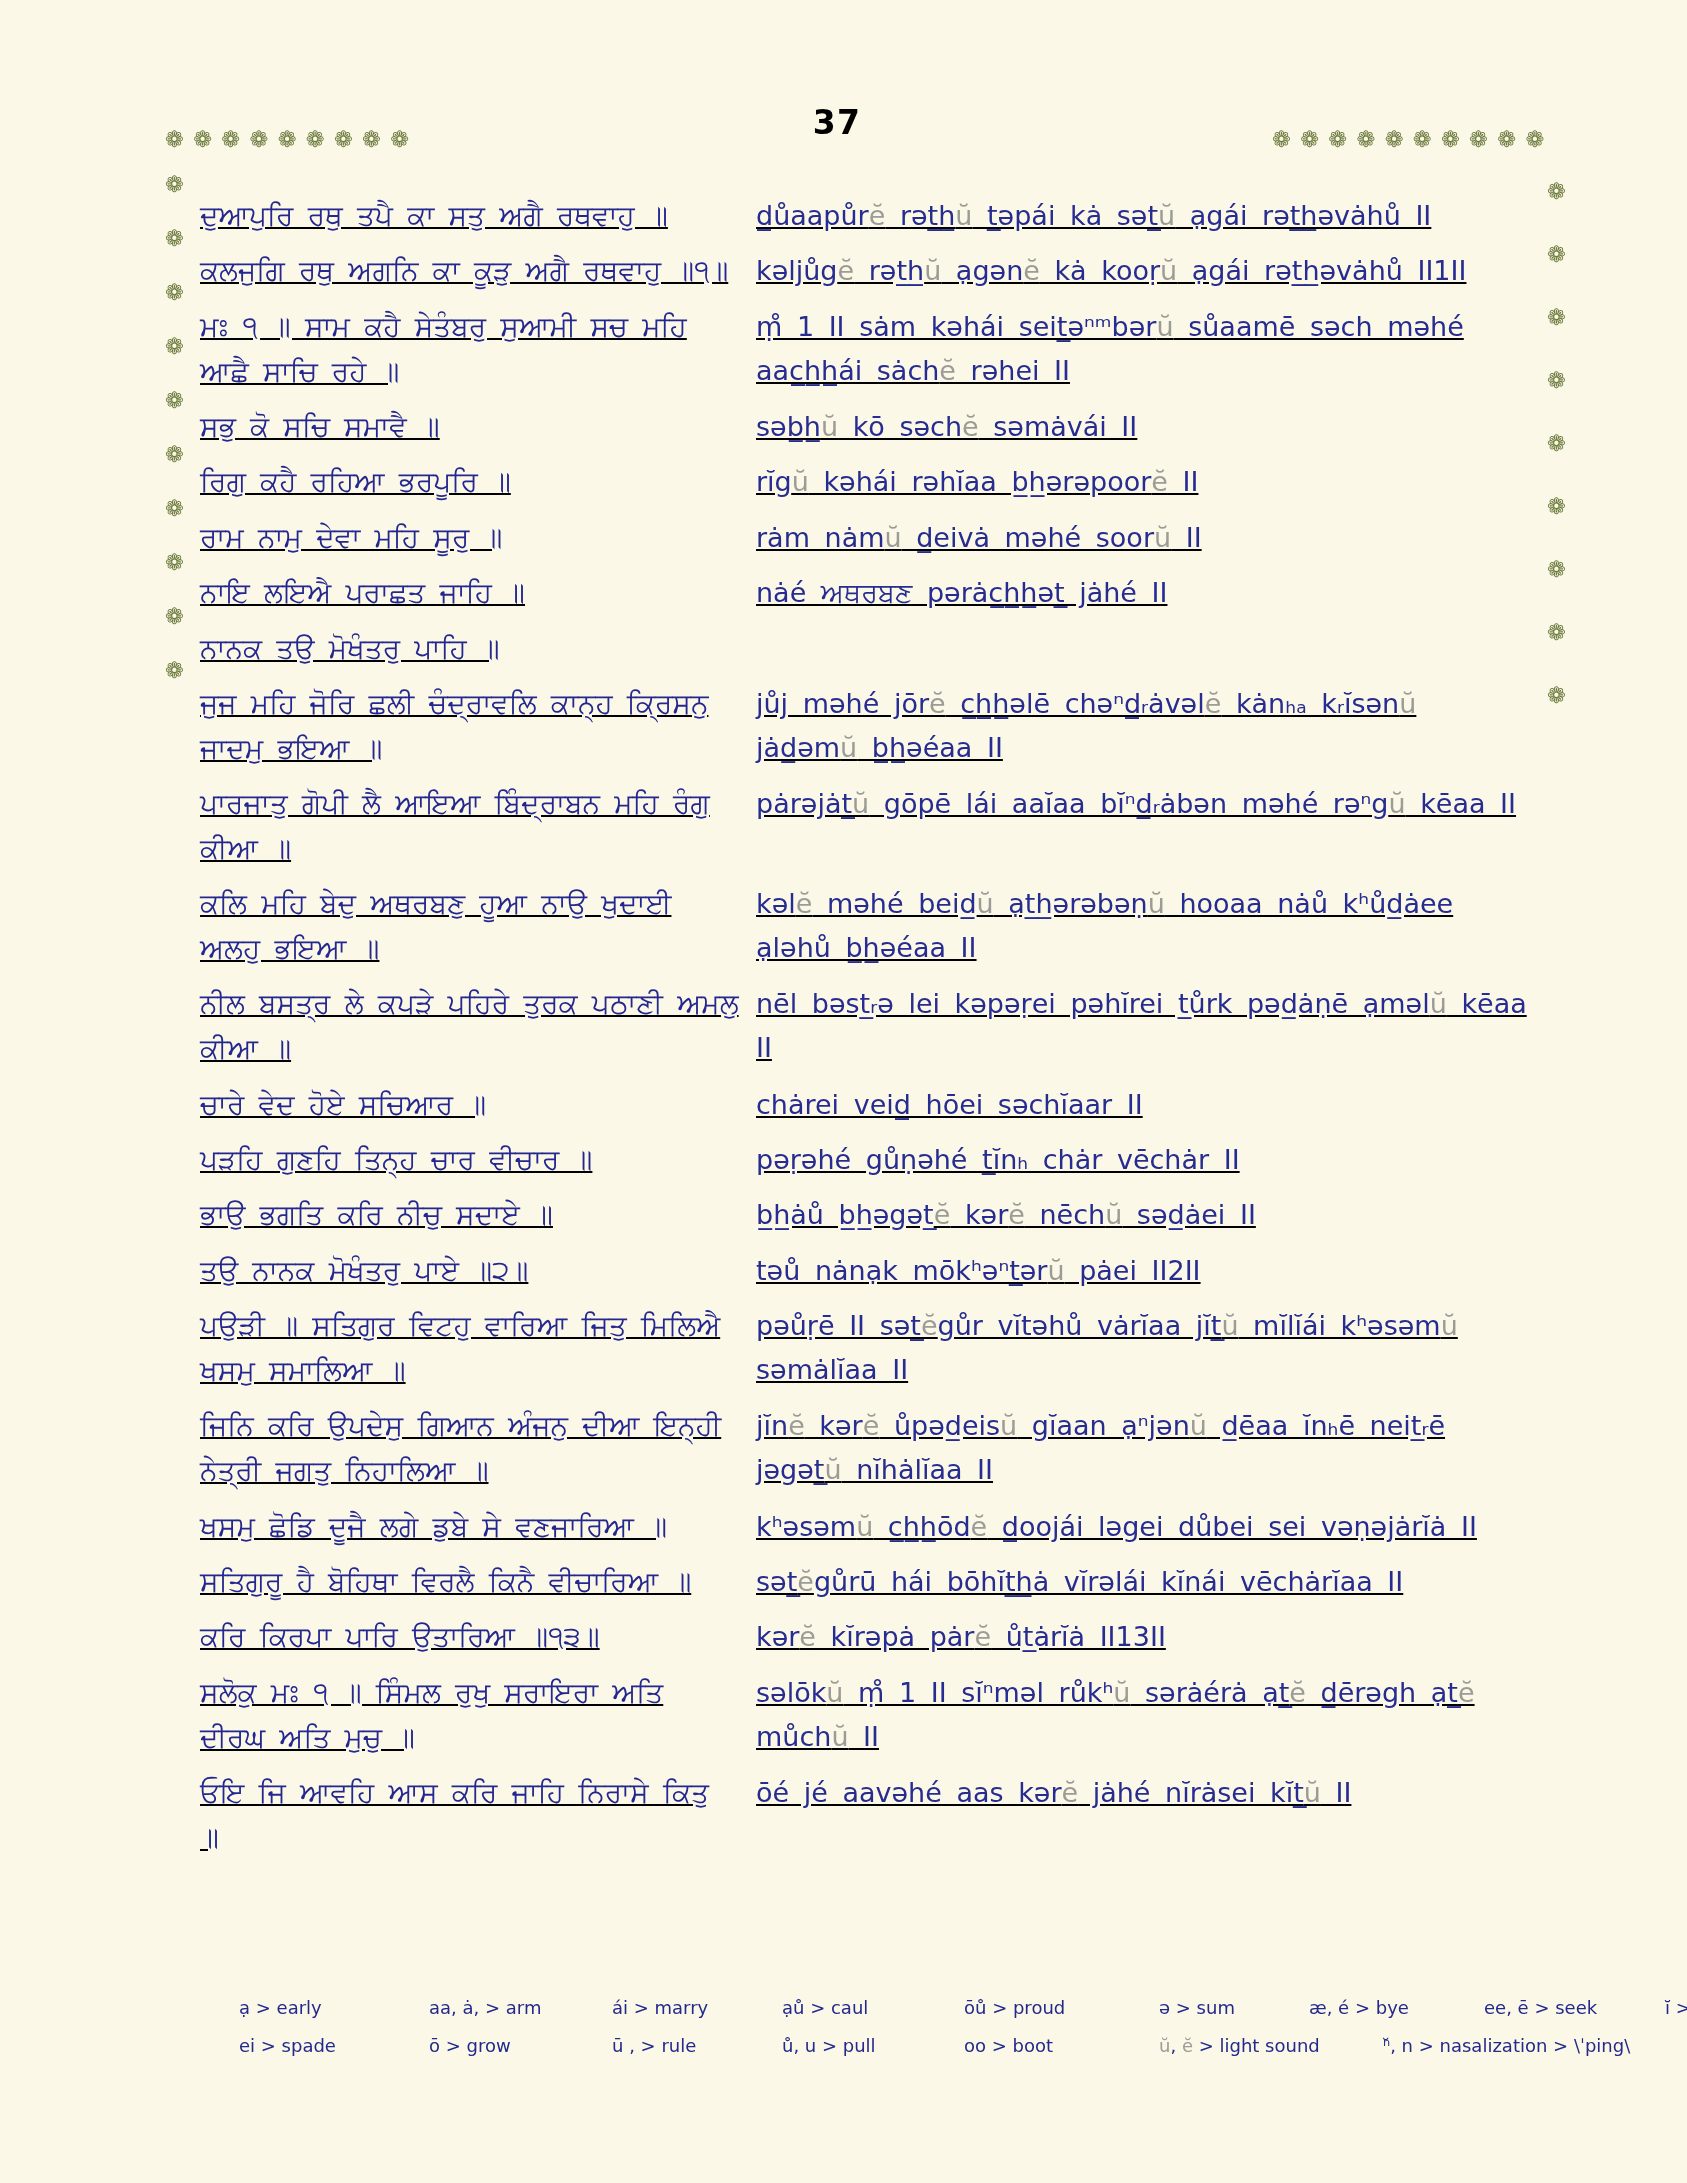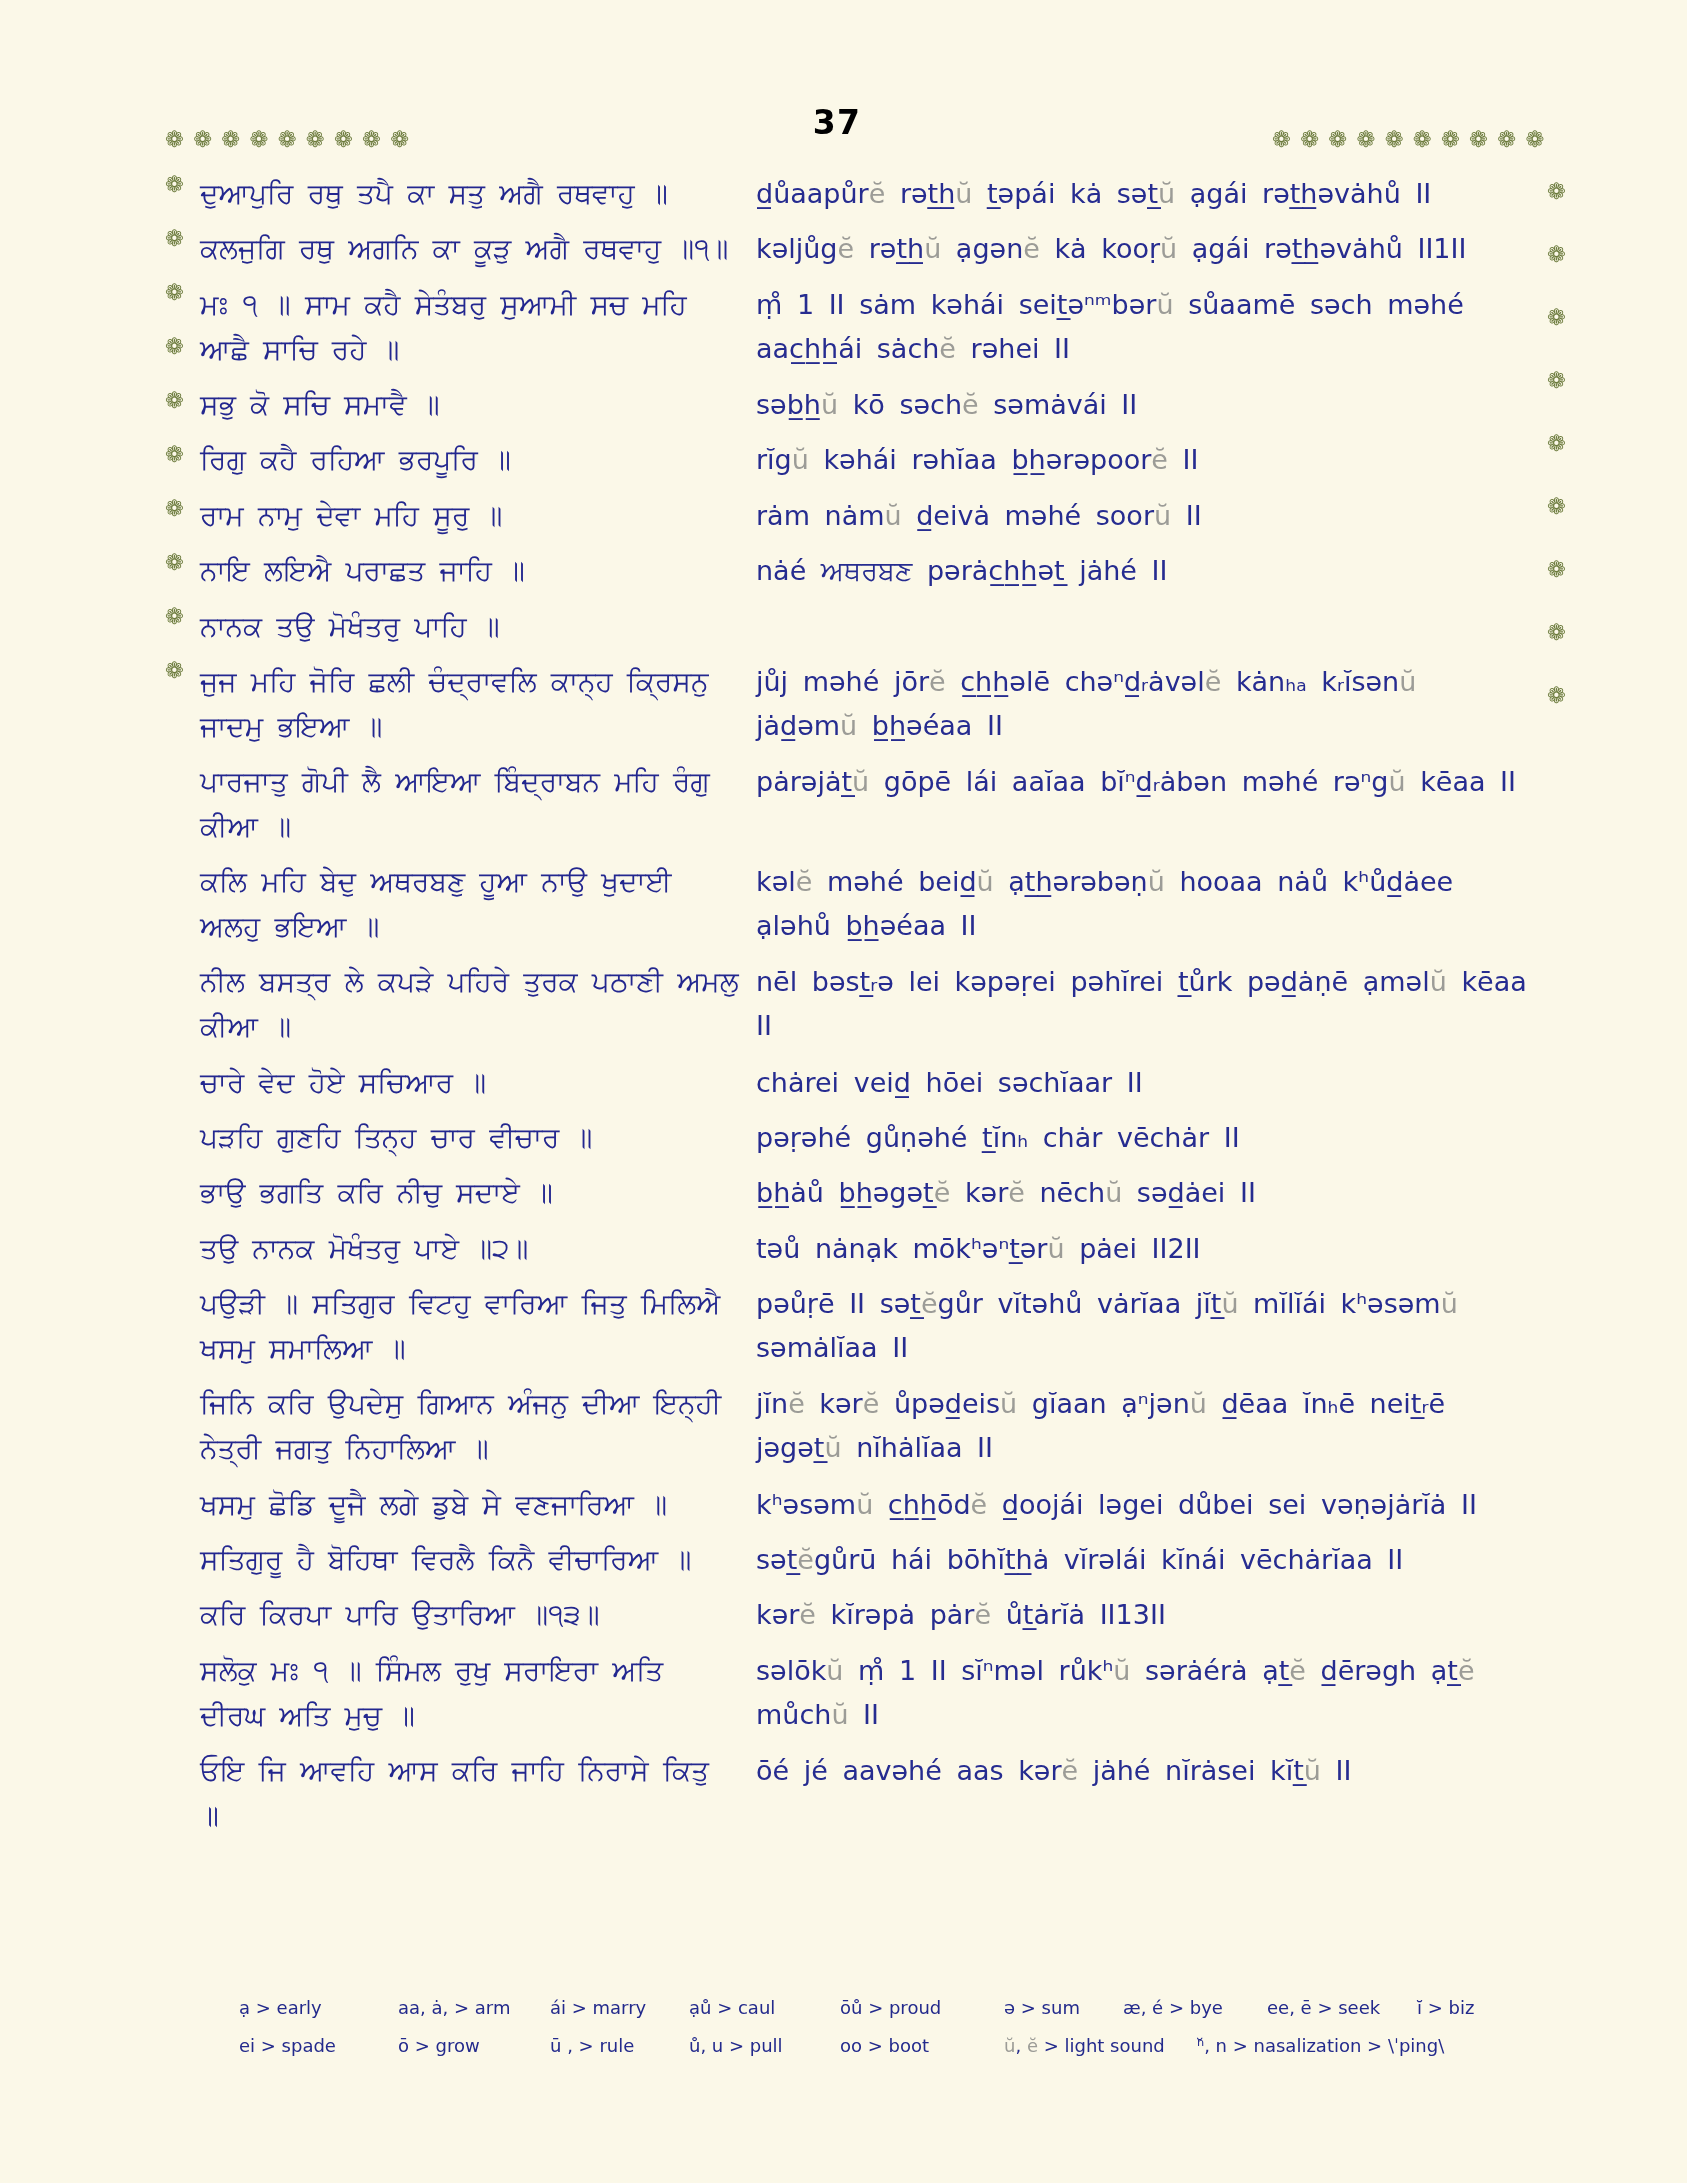--- a/index.html
+++ b/index.html
@@ -16,34 +16,34 @@
   .orn{position:absolute;color:#6C7B3D;font-size:22.5px;}
   .orn.row{letter-spacing:9.3px;white-space:nowrap;}
   .orn.col span{display:block;text-align:center;}
   #orn-top-left{left:165px;top:126px;}
   #orn-left-col{left:165px;top:157px;}
   #orn-left-col span{line-height:54px;}
   #orn-top-right{left:1272px;top:126px;}
   #orn-right-col{left:1547px;top:160px;}
   #orn-right-col span{line-height:63px;}
   
-  .verses{position:absolute;left:200px;top:172px;width:1330px;}
+  .verses{position:absolute;left:200px;top:194px;width:1330px;text-decoration:underline;}
   .vrow{display:flex;align-items:flex-start;margin-bottom:10.6px;}
   .gur{
     width:556px;flex:0 0 556px;padding-right:17px;box-sizing:border-box;
     font-size:28px;line-height:1.6;color:#23278F;word-spacing:5.3px;
   }
   .tr{
     width:757px;flex:1 1 auto;
     font-size:27px;line-height:1.62;color:#262C90;word-spacing:6px;
   }
   .lt{color:#9C9C97;}
   
   .keyblock{position:absolute;left:239px;top:1997px;width:1231px;color:#232A8C;font-size:18px;}
-  .krow{display:grid;margin-bottom:17px;align-items:baseline;}
+  .krow{display:grid;margin-bottom:17px;align-items:baseline;gap:31px;}
   .krow1{grid-template-columns:159px 152px 139px 151px 164px 119px 144px 150px 1fr;}
   .krow2{grid-template-columns:159px 152px 139px 151px 164px 193px 1fr;}
   .krow span{white-space:nowrap;}
 </style>
 </head>
 <body>
 
 <div class="page-number">37</div>
 
 <div class="orn row" id="orn-top-left"><span>❁</span><span>❁</span><span>❁</span><span>❁</span><span>❁</span><span>❁</span><span>❁</span><span>❁</span><span>❁</span></div>

